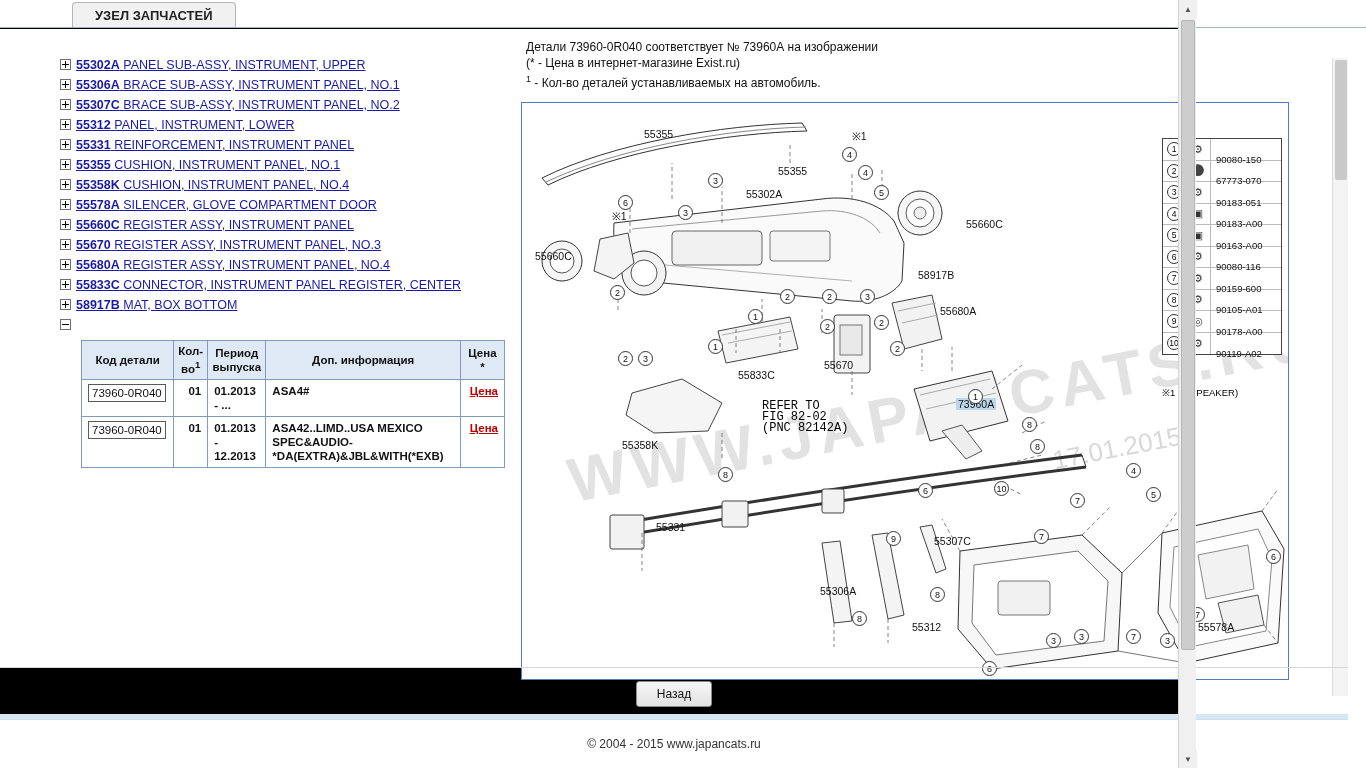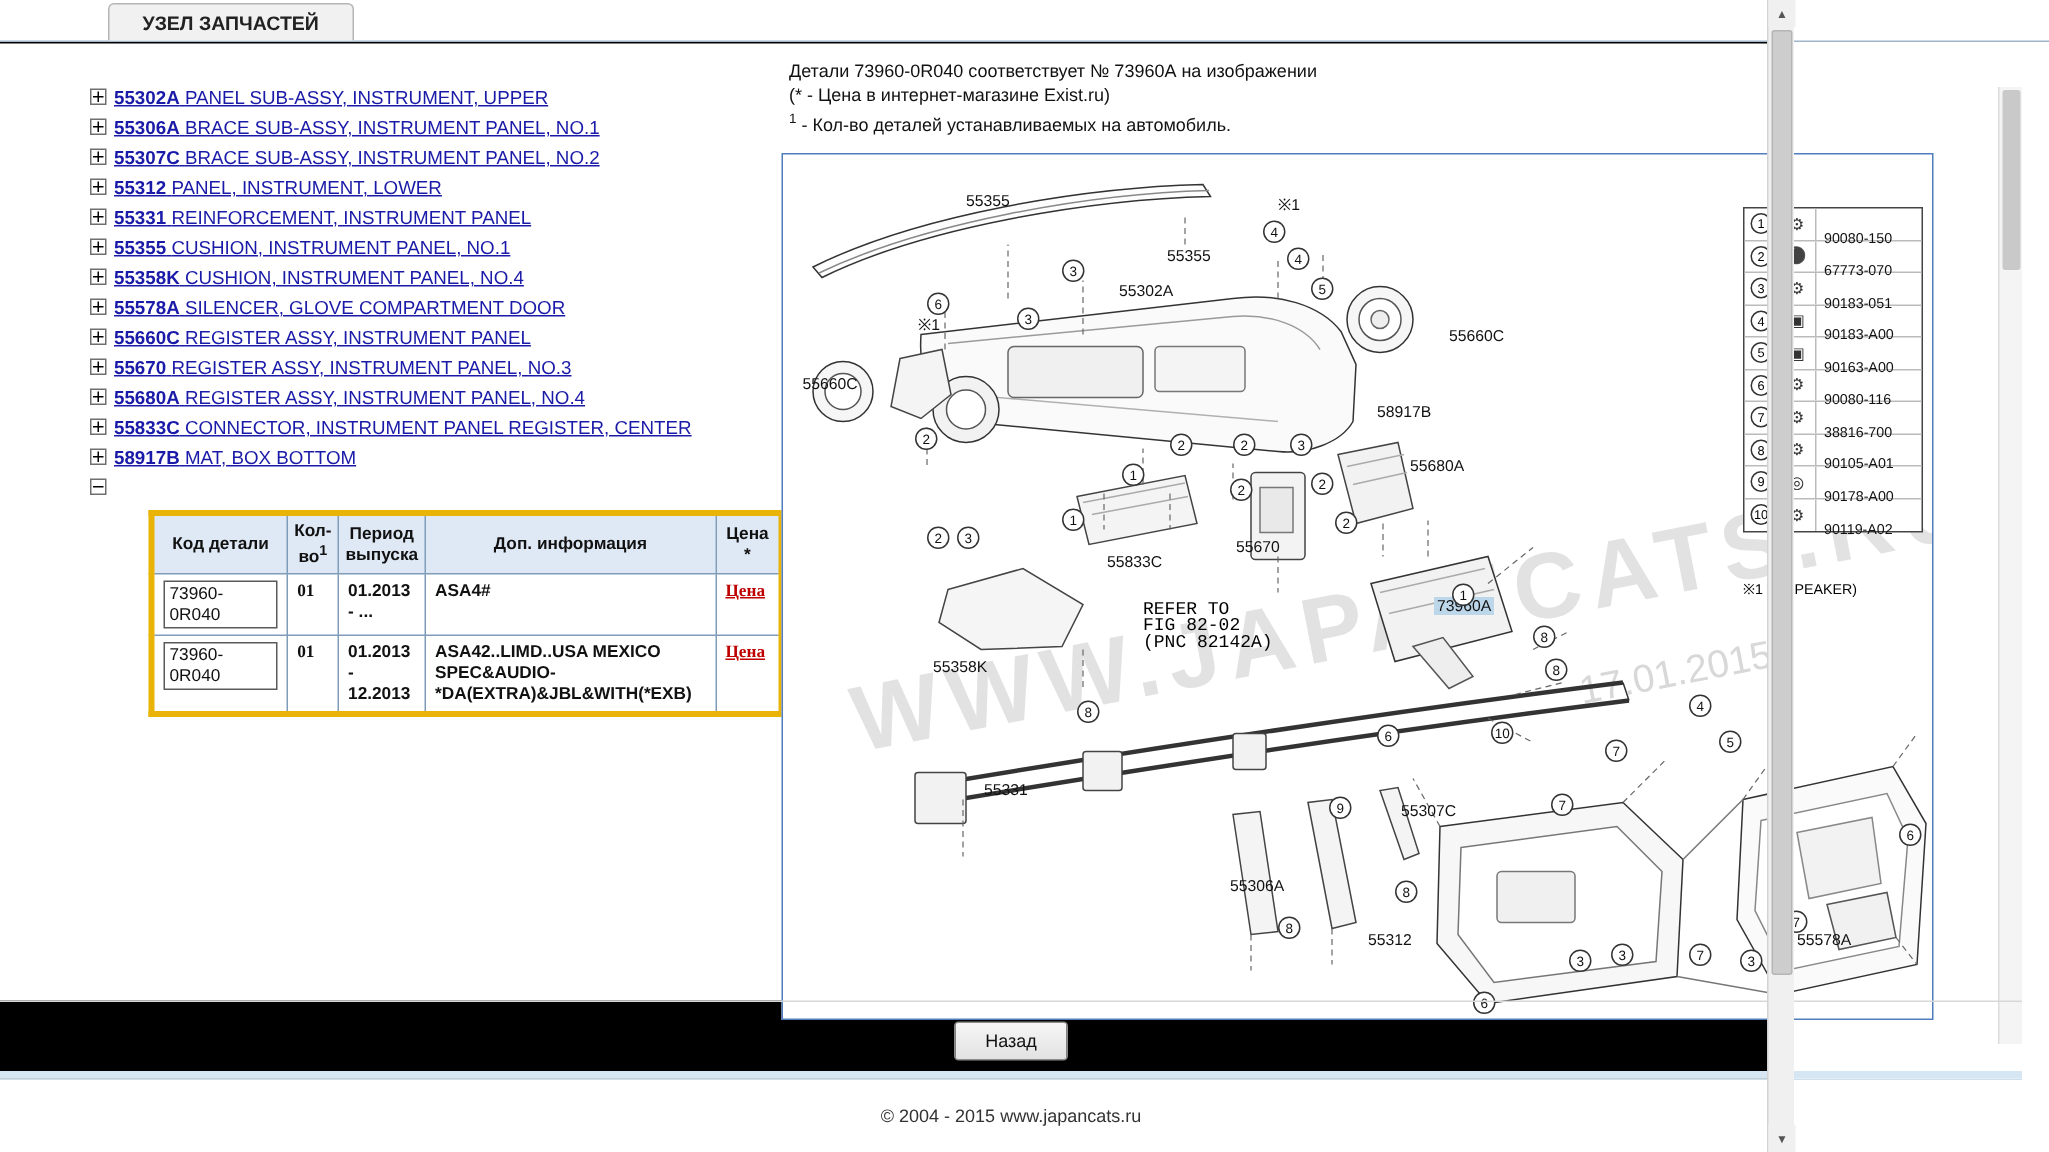--- a/index.html
+++ b/index.html
@@ -65,38 +65,38 @@
     color: #1a1aa8; text-decoration: underline; cursor: pointer;
     white-space: nowrap;
   }
   .tree-label .num { font-weight: bold; }
   .tree-row.active .tree-label { color: #141414; }
   .tree-row.active .tree-label .num { font-weight: bold; }
   .tree-label.wrapped { white-space: normal; max-width: 400px; }
 
   
   .ptable {
-    margin-top: 10px; margin-left: 39px;
+    margin-top: 10px; margin-left: 21px;
     border-collapse: collapse;
     width: 424px;
     background: #fff;
-    border: 4px solid #eab308;
+    border: 1px solid #eab308;
   }
   .ptable th {
     background: #dfe9f5;
     border: 1px solid #7f9db9;
     font-size: 11.5px; font-weight: bold; color: #111;
     padding: 3px 4px; text-align: center; line-height: 14px;
   }
   .ptable td {
     border: 1px solid #7f9db9;
     font-size: 11.5px; color: #111;
     padding: 4px 6px; vertical-align: top; line-height: 14px;
   }
-  .ptable td.c { text-align: left; font-family: Liberation Serif, serif; }
+  .ptable td.c { text-align: right; }
   .code-box {
     display: inline-block; border: 1px solid #5a5a5a; background: #fff;
     padding: 1px 3px; font-size: 11.5px; color: #111;
   }
   .bluebold { color: #1a3fcf; font-weight: bold; }
   .price { color: #c00000; text-decoration: underline; cursor: pointer; font-size: 11.5px; }
   .b { font-weight: bold; }
 
   
   .right-pane {
@@ -522,21 +522,21 @@
                 <span>6</span>
               </div>
               <div class="lico">⚙</div>
               <div class="lpn">90080-116</div>
             </div>
             <div class="lrow">
               <div class="lnum">
                 <span>7</span>
               </div>
               <div class="lico">⚙</div>
-              <div class="lpn">38816-700</div>
+              <div class="lpn">90159-600</div>
             </div>
             <div class="lrow">
               <div class="lnum">
                 <span>8</span>
               </div>
               <div class="lico">⚙</div>
               <div class="lpn">90105-A01</div>
             </div>
             <div class="lrow">
               <div class="lnum">

